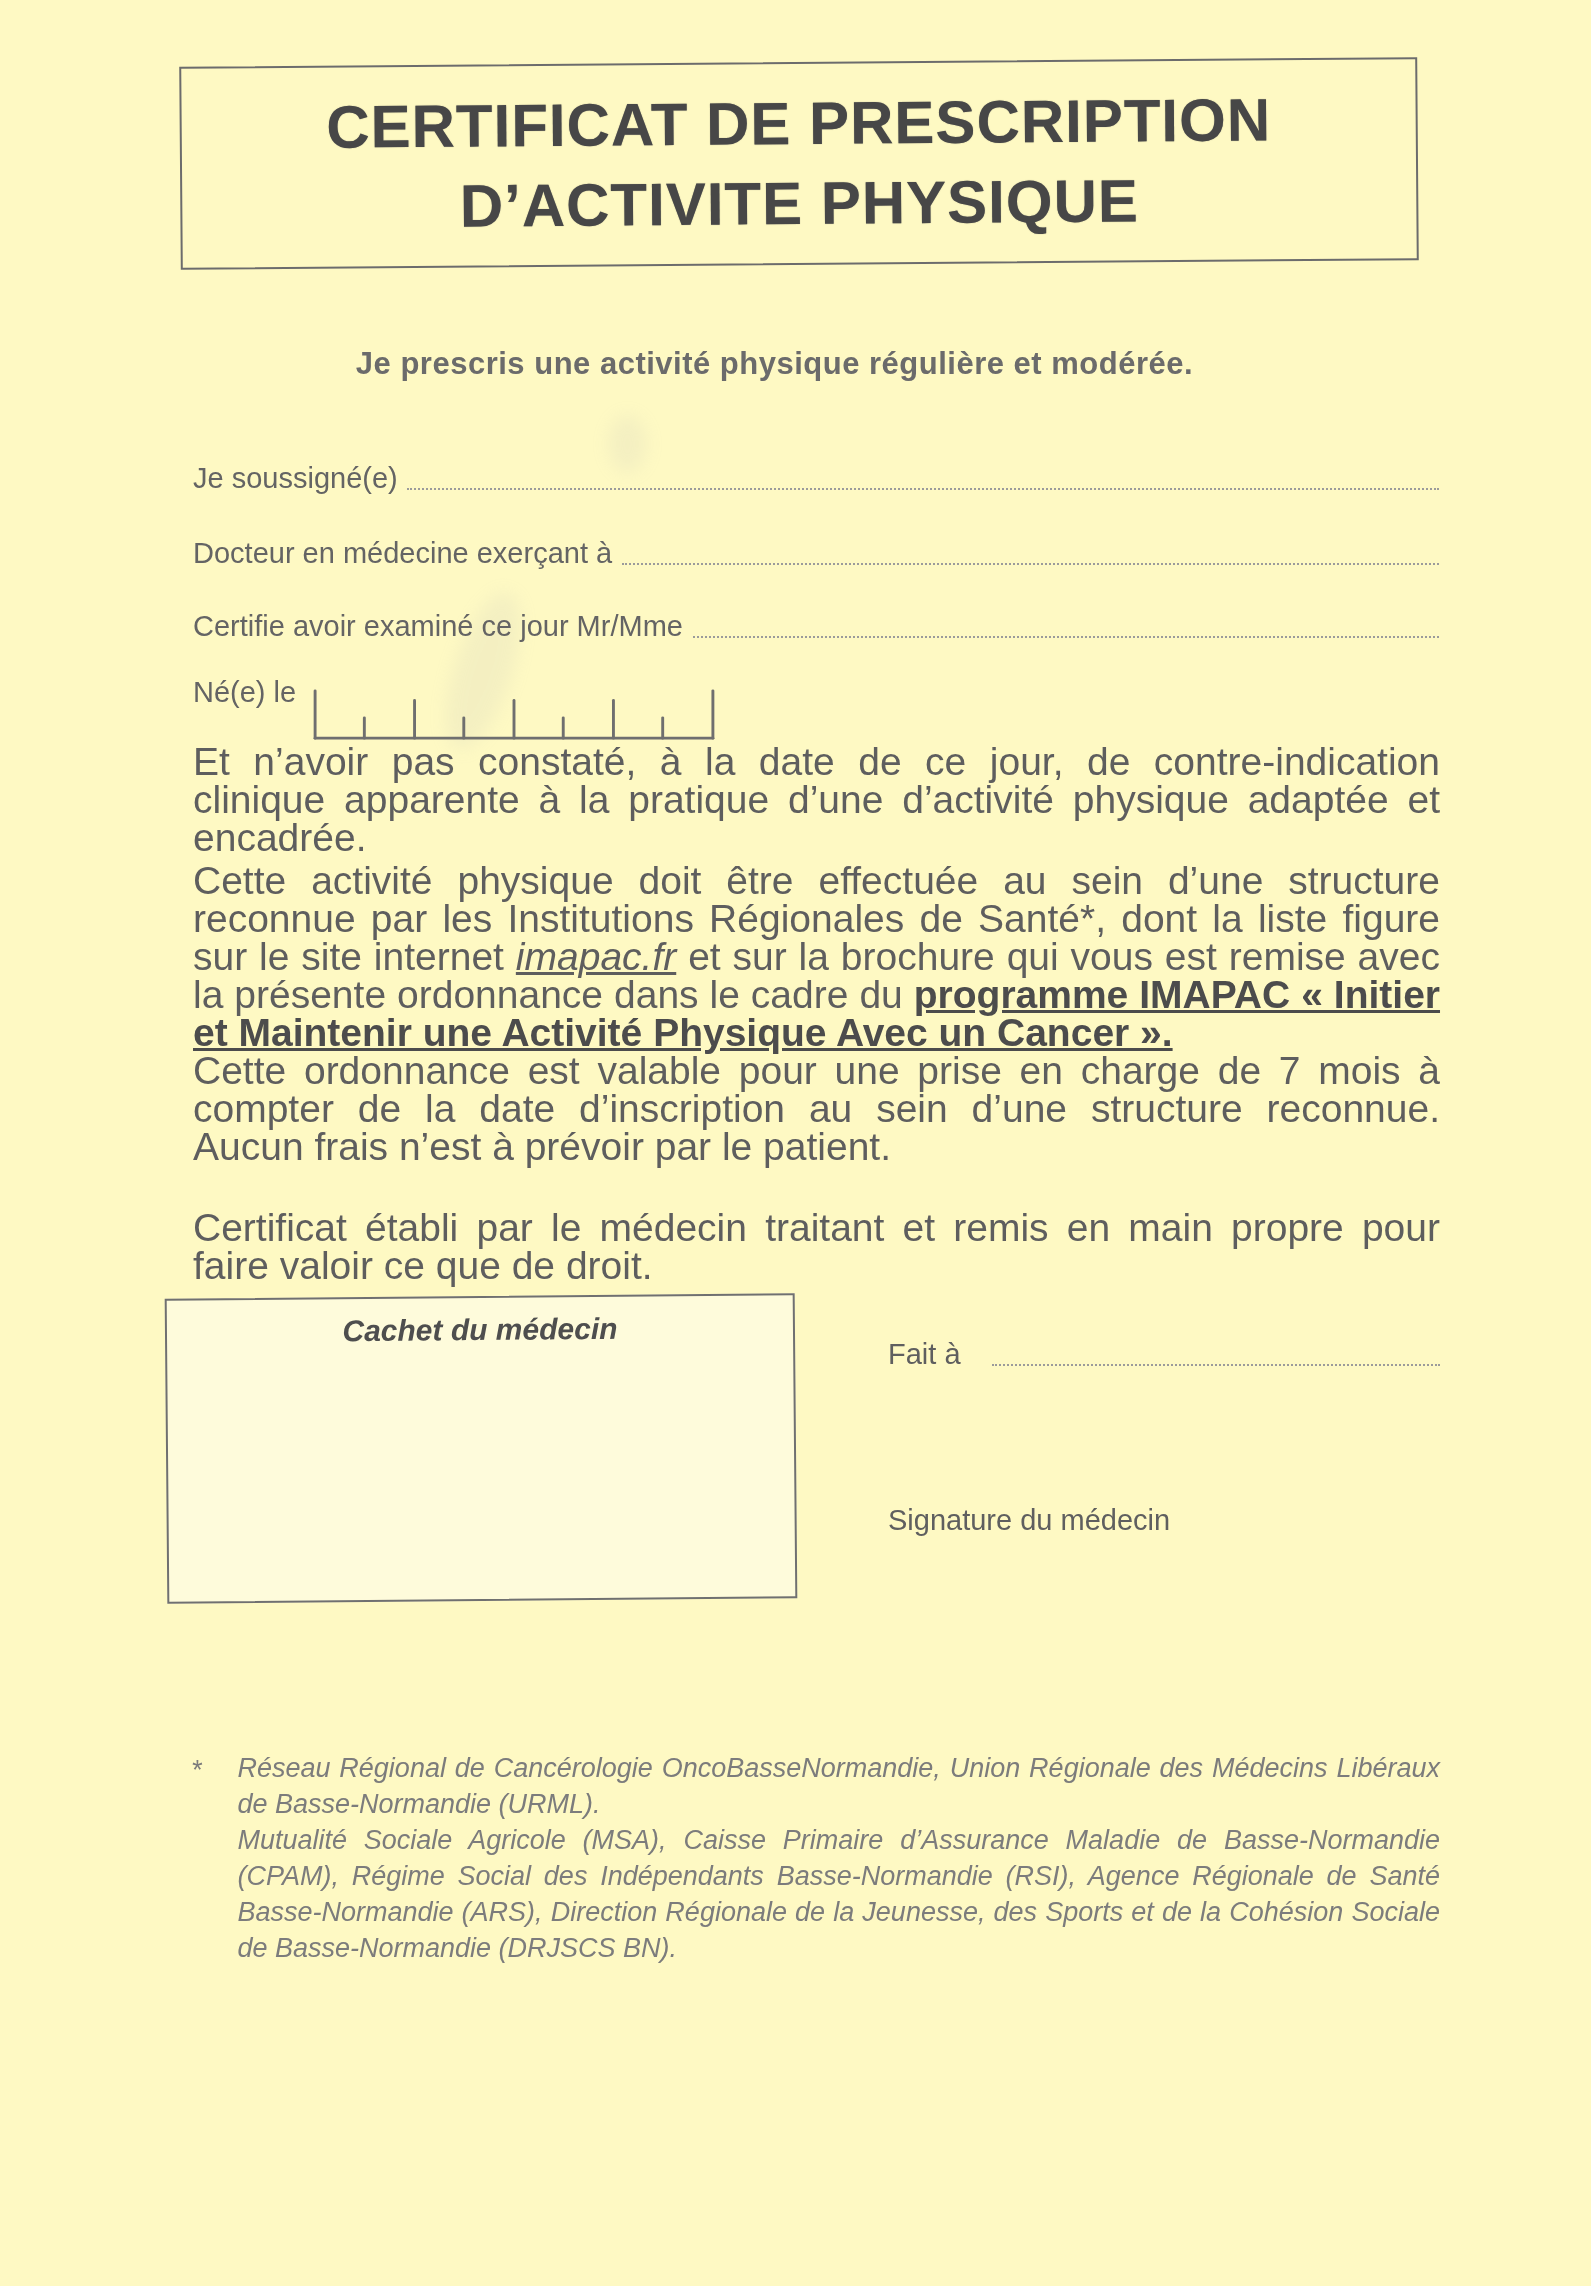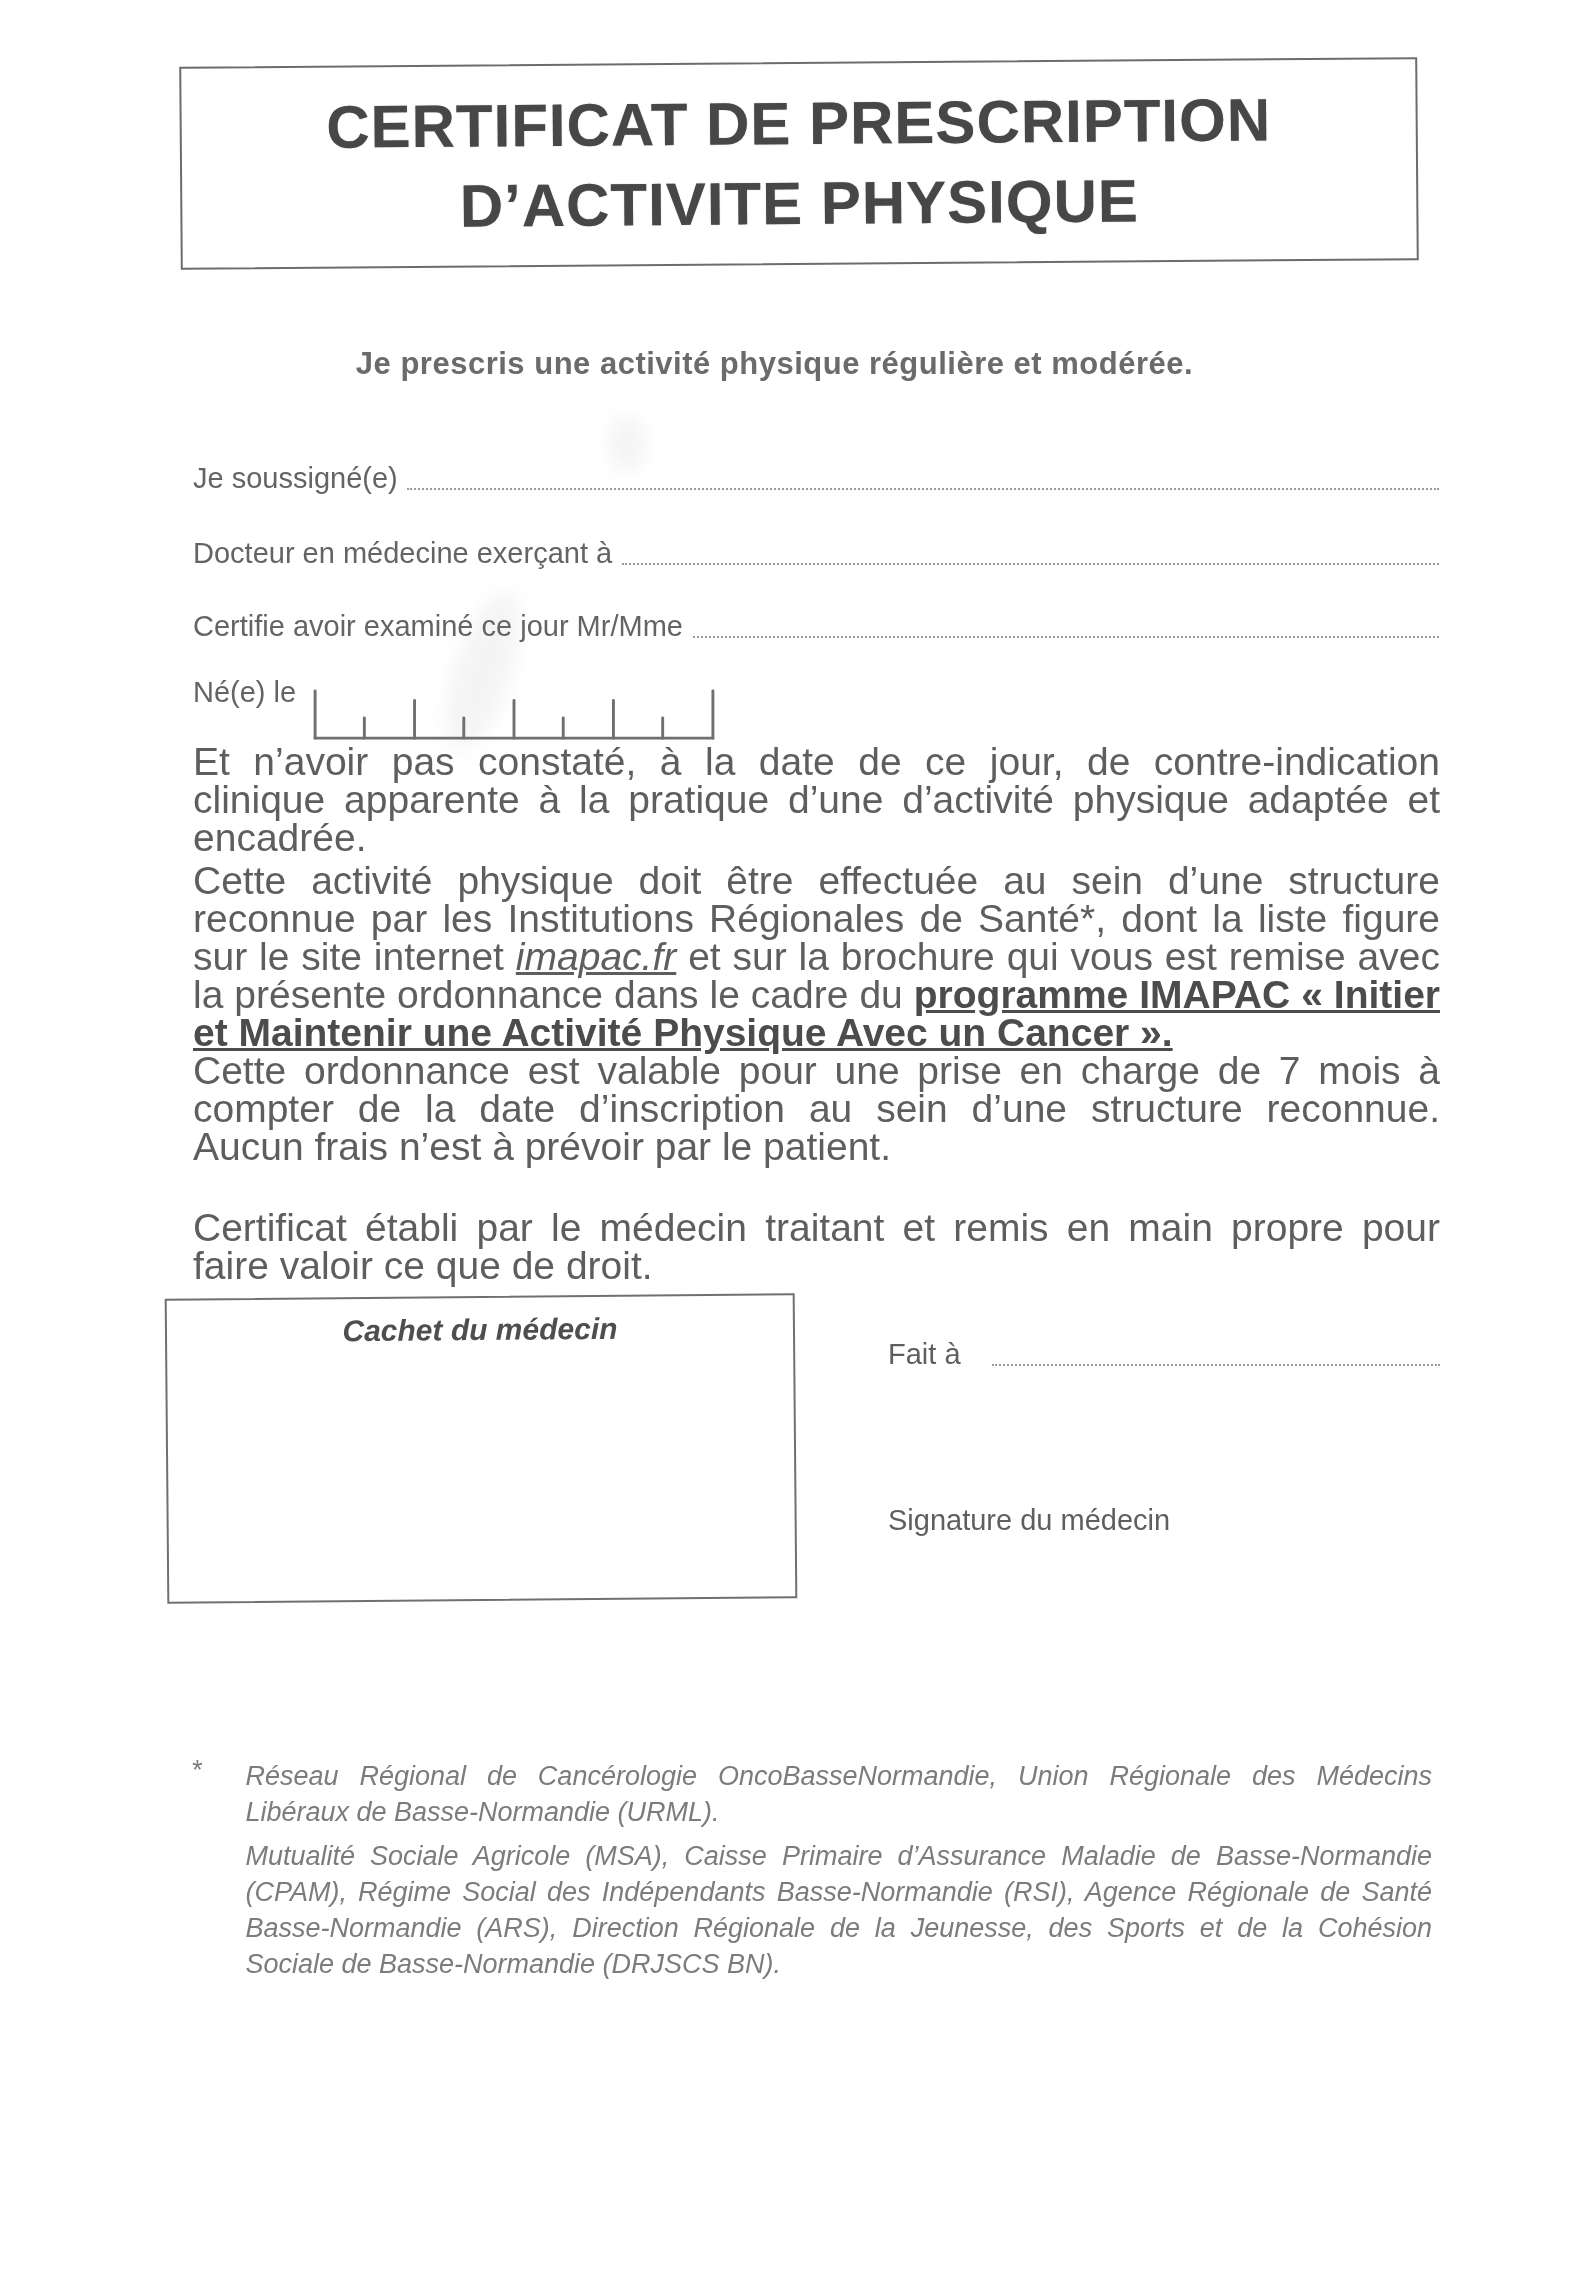--- a/index.html
+++ b/index.html
@@ -1,19 +1,19 @@
 <!DOCTYPE html>
 <html lang="fr"><head>
 <meta charset="utf-8">
 <style>
   html,body{margin:0;padding:0;background:#e8e8e8;}
   .page{
     position:relative;
     width:1591px;height:2286px;
-    background:#ffffff;
+    background:#fef9c3;
     font-family:"Liberation Sans","DejaVu Sans",sans-serif;
     color:#5e5e5e;
     overflow:hidden;
     margin:0 auto;
   }
   
   .smudge{position:absolute;background:#b9b9b9;opacity:.14;filter:blur(8.7px);border-radius:50%;}
   .smudge.s1{left:454px;top:589px;width:58px;height:164px;transform:rotate(18deg);}
   .smudge.s2{left:608px;top:415px;width:39px;height:58px;}
 
@@ -77,21 +77,21 @@
   .sig-row .dots{color:#8b8b8b;letter-spacing:1px;}
   .sr1{top:1338px;} .sr2{top:1448px;} .sr3{top:1504px;}
 
   .footnote{
     position:absolute;left:191px;top:1750px;width:1249px;
     display:flex;gap:29px;
     font-size:27px;line-height:36px;font-style:italic;color:#7c7c7c;
   }
   .footnote .marker{flex:0 0 17.4px;padding-top:1.9px;}
   .footnote .fn-text{flex:1;text-align:justify;}
-  .footnote p{margin:8px;}
+  .footnote p{margin:0;}
 </style>
 </head>
 <body>
 
 <div class="page">
 
   <div class="smudge s1"></div>
   <div class="smudge s2"></div>
 
   <div class="title-box">

